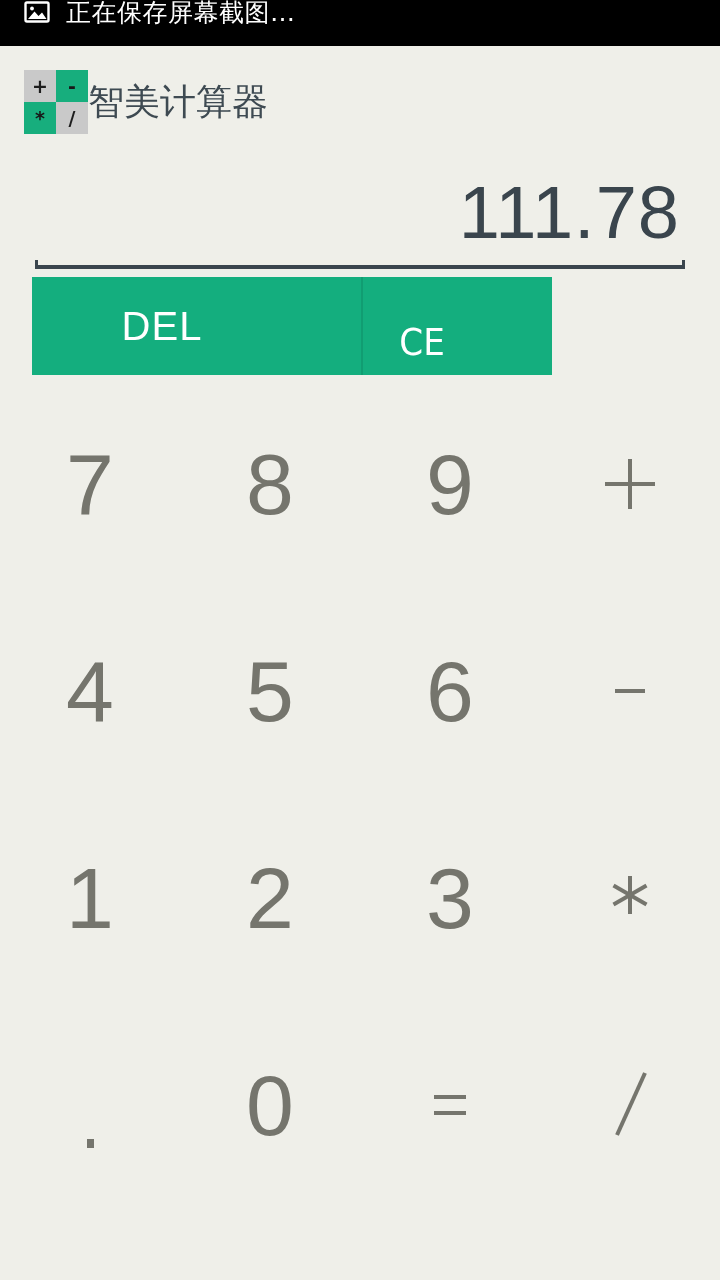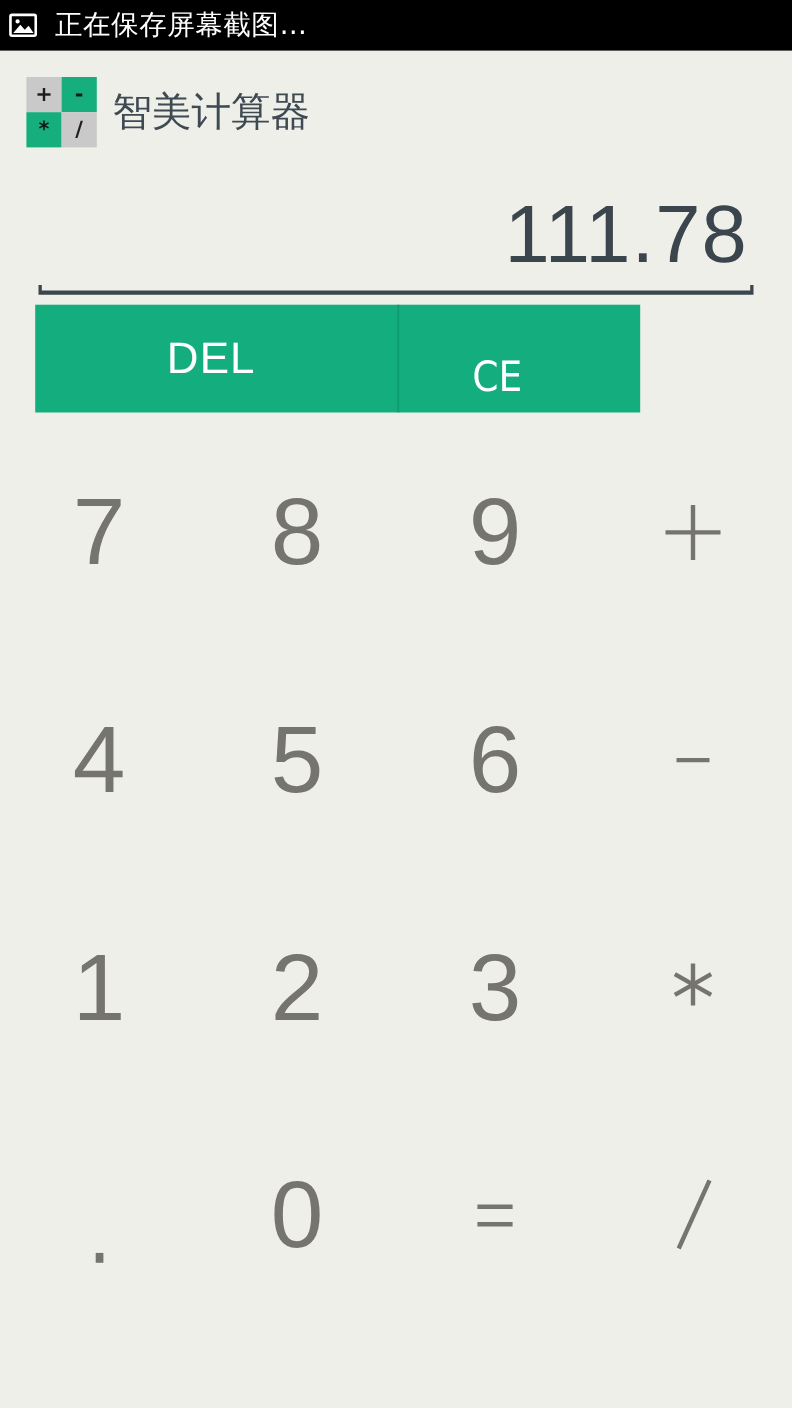--- a/index.html
+++ b/index.html
@@ -16,23 +16,23 @@
   }
 
   
   .statusbar {
     position: absolute;
     top: 0; left: 0;
     width: 720px;
     height: 46px;
     background: #000000;
     display: flex;
-    align-items: center;
+    align-items: flex-start;
     box-sizing: border-box;
-    padding-left: 8px;
+    padding-left: 24px;
   }
   .status-icon {
     width: 26px;
     height: 24px;
     flex: 0 0 auto;
     margin-right: 16px;
     display: block;
   }
   .status-text {
     color: #ffffff;
@@ -69,21 +69,21 @@
     font-family: "DejaVu Sans", "Liberation Sans", sans-serif;
     font-size: 19px;
     font-weight: 700;
     line-height: 1;
   }
   .q.gray { background: #c9c9c9; color: #1d1d1d; }
   .q.green { background: #17ae7d; color: #181818; }
   .q.slash { font-weight: 700; }
 
   .app-title {
-    margin-left: 14px;
+    margin-left: 0;
     color: #3e4a52;
     font-size: 36px;
     line-height: 44px;
     font-weight: 400;
     font-family: Liberation Serif, serif;
     white-space: nowrap;
   }
 
   
   .display-wrap {
@@ -116,21 +116,20 @@
 
   
   .toprow {
     position: absolute;
     top: 277px;
     left: 32px;
     width: 520px;
     height: 98px;
     background: #14ae7e;
     display: flex;
-    padding-left: 30px;
   }
   .toprow-btn {
     flex: 1 1 0;
     display: flex;
     align-items: center;
     justify-content: center;
     color: #ffffff;
     position: relative;
     user-select: none;
   }

